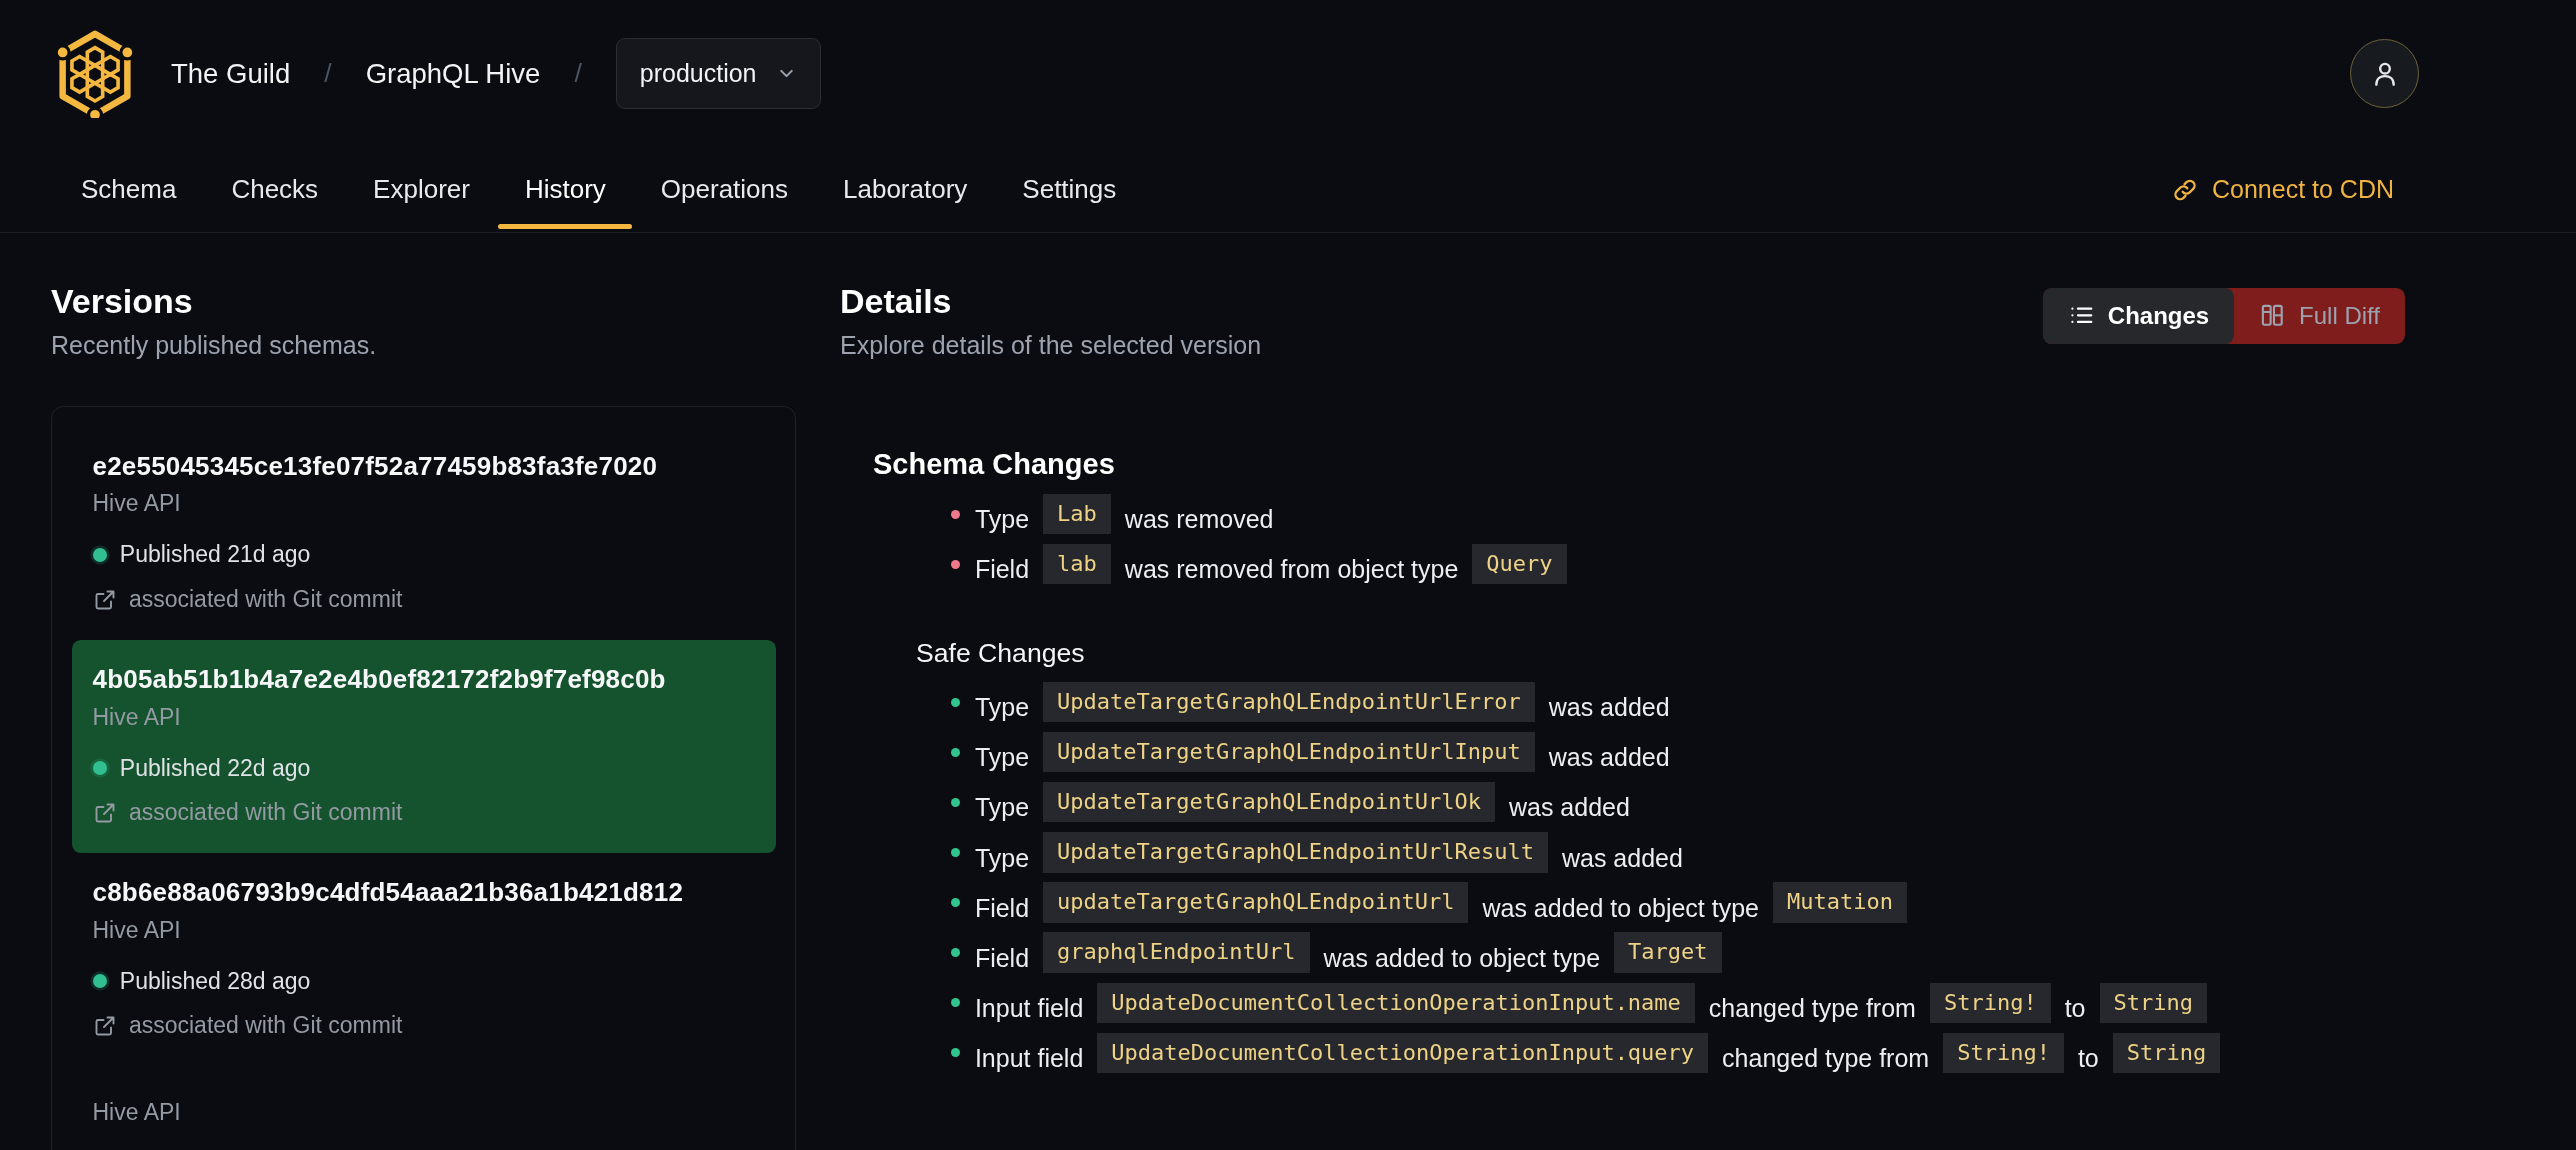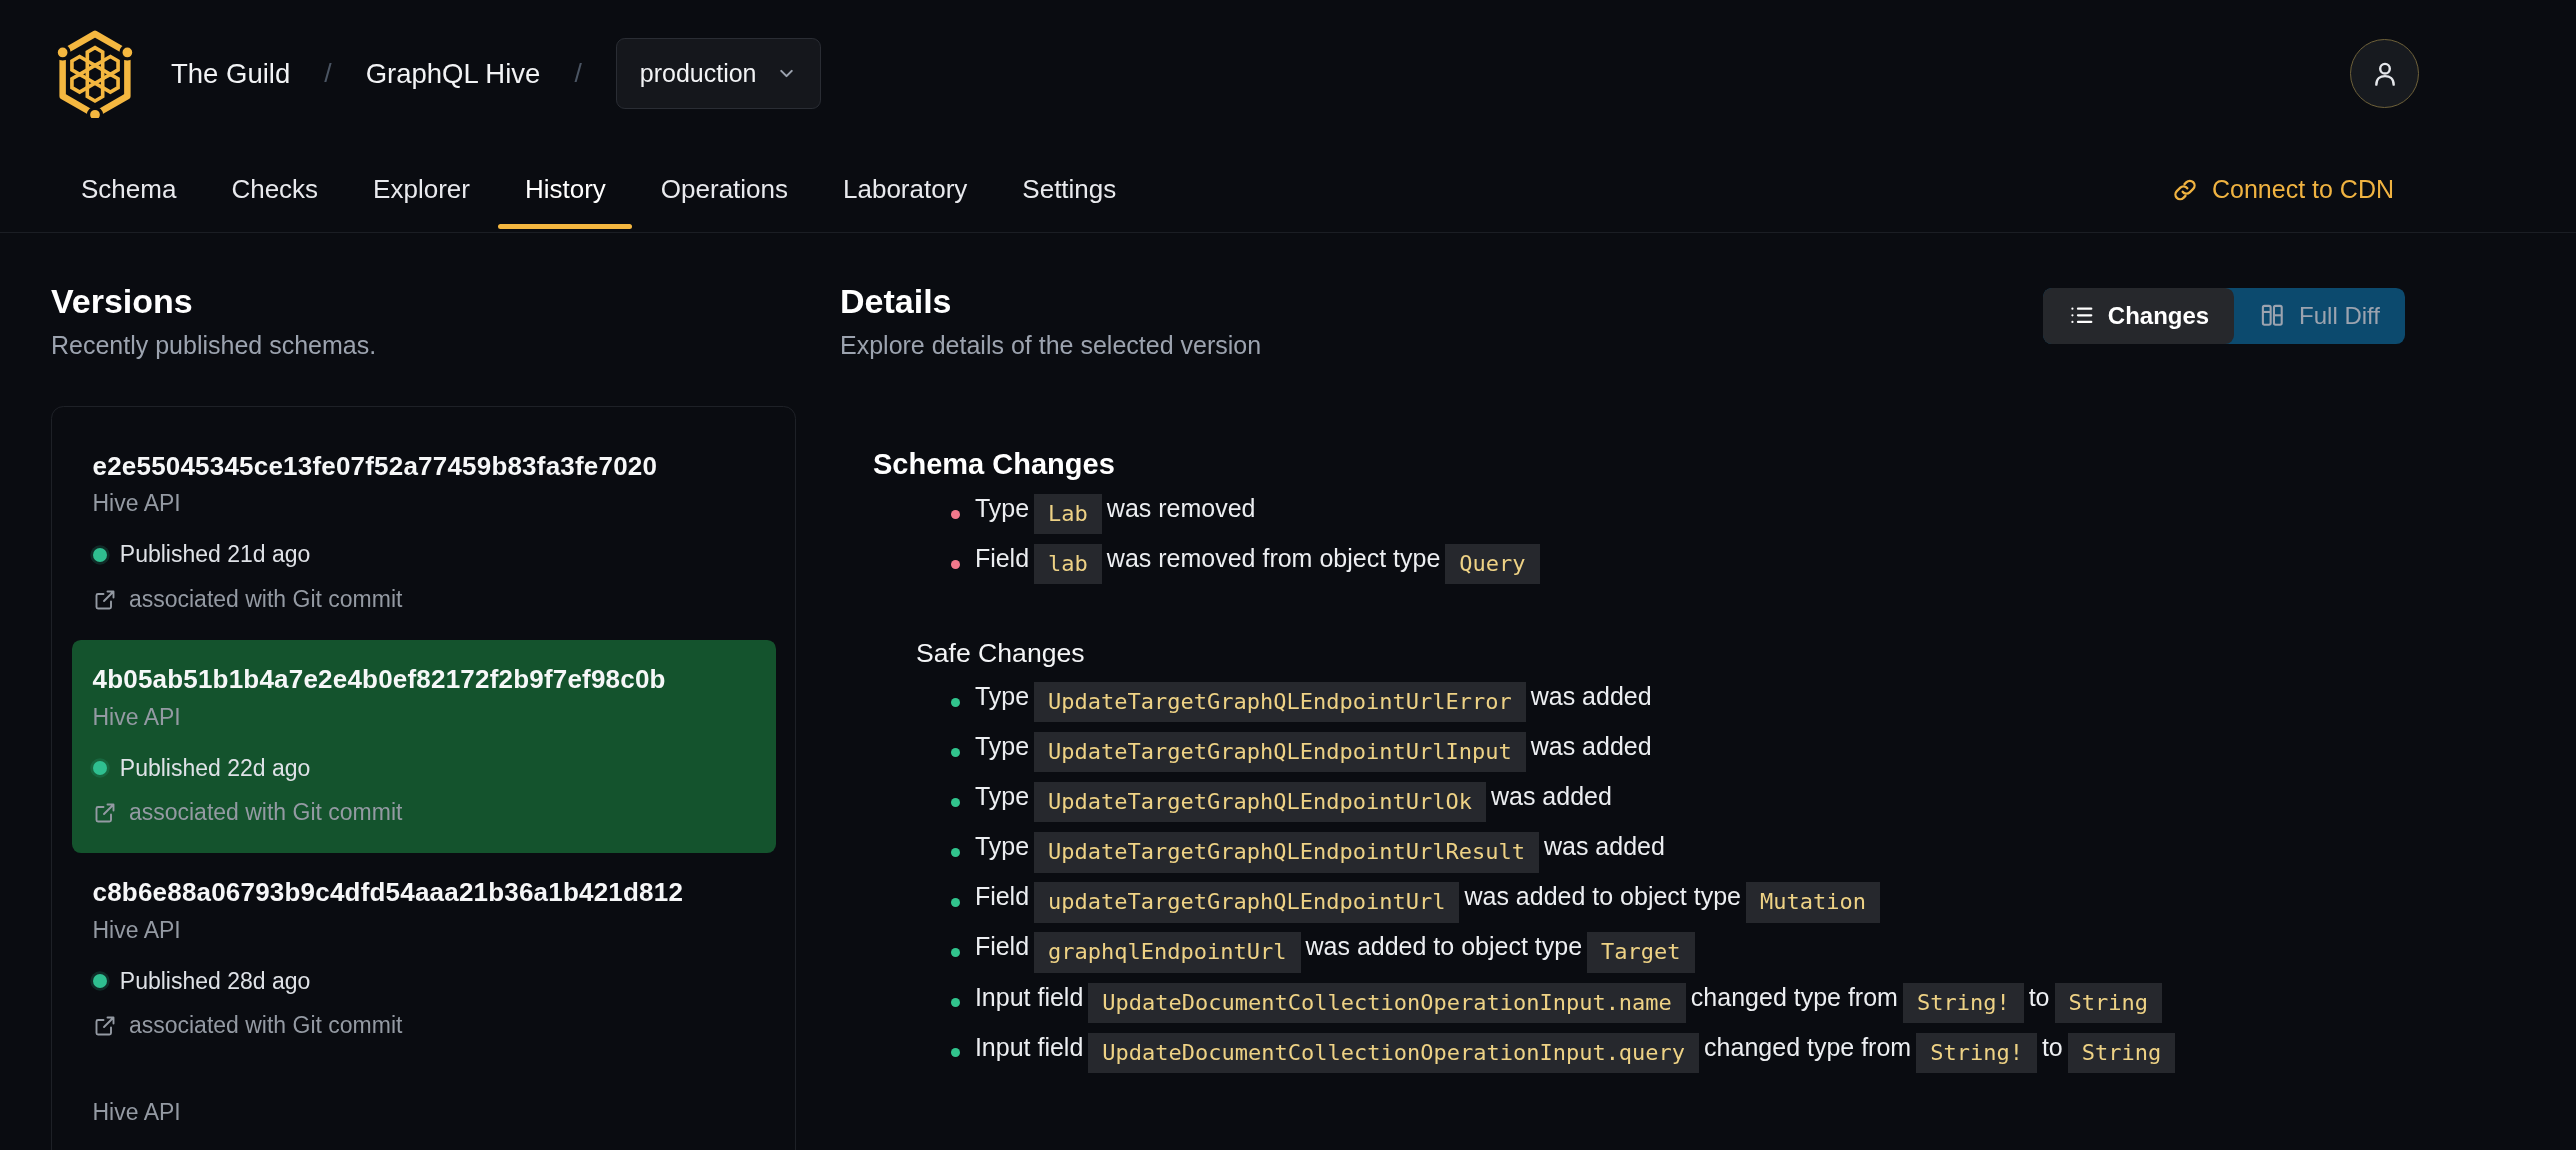--- a/index.html
+++ b/index.html
@@ -66,36 +66,36 @@
   .version-hash{font-size:26px;font-weight:600;color:#f6f7f8;letter-spacing:0.2px;}
   .version-service{margin-top:8.9px;font-size:23px;color:var(--dim);}
   .version-status{margin-top:24px;display:flex;align-items:center;gap:13.3px;}
   .pub-dot{width:14px;height:14px;border-radius:50%;background:var(--pub);
            box-shadow:0 0 0 2.7px rgba(47,191,144,.18);flex:0 0 auto;}
   .pub-text{font-size:23px;color:#dfe2e7;}
   .version-git{margin-top:17.7px;display:flex;align-items:center;gap:12.4px;cursor:pointer;}
   .version-git .git-text{font-size:23px;color:var(--dim);}
   
   .details-head{display:flex;align-items:flex-start;justify-content:space-between;}
-  .view-toggle{display:flex;background:#0c4a6e;border-radius:8.9px;margin-top:3.5px;flex:0 0 auto;justify-content:center;}
+  .view-toggle{display:flex;background:#7f1d1d;border-radius:8.9px;margin-top:3.5px;flex:0 0 auto;justify-content:center;}
   .seg{display:flex;align-items:center;gap:13.3px;height:56px;padding:0 25px;
        border-radius:8.9px;cursor:pointer;}
   .seg .seg-label{font-size:24px;color:var(--gray);font-weight:500;}
   .seg.active{background:#26282c;}
   .seg.active .seg-label{color:#fff;font-weight:600;}
   .schema-section{margin-top:92px;padding-left:33px;}
   .schema-title{font-size:29px;font-weight:700;color:#fff;line-height:1;}
   .change-section{padding-left:43px;}
   .section-title{margin-top:56px;font-size:26.6px;font-weight:500;color:#f3f4f6;line-height:1;}
   .section-items{margin-top:15px;padding-left:35px;}
   .change-row{display:flex;align-items:center;gap:15px;margin-top:9.8px;min-height:40px;}
   .bullet{width:8.9px;height:8.9px;border-radius:50%;flex:0 0 auto;}
   .bullet.breaking{background:var(--breaking);}
   .bullet.safe{background:var(--safe);}
-  .segments{display:flex;align-items:flex-start;gap:5px;flex-wrap:wrap;}
+  .segments{display:flex;align-items:flex-end;gap:14px;flex-wrap:wrap;}
   .text-seg{font-size:25px;color:#eceef1;}
   .code-chip{
     font-family:"DejaVu Sans Mono",monospace;
     font-size:22px;color:var(--code-text);
     background:var(--code-bg);border-radius:0;
     padding:7px 14px 8px;line-height:1.15;white-space:nowrap;
   }
   svg{display:block;}
 </style>
 </head>

